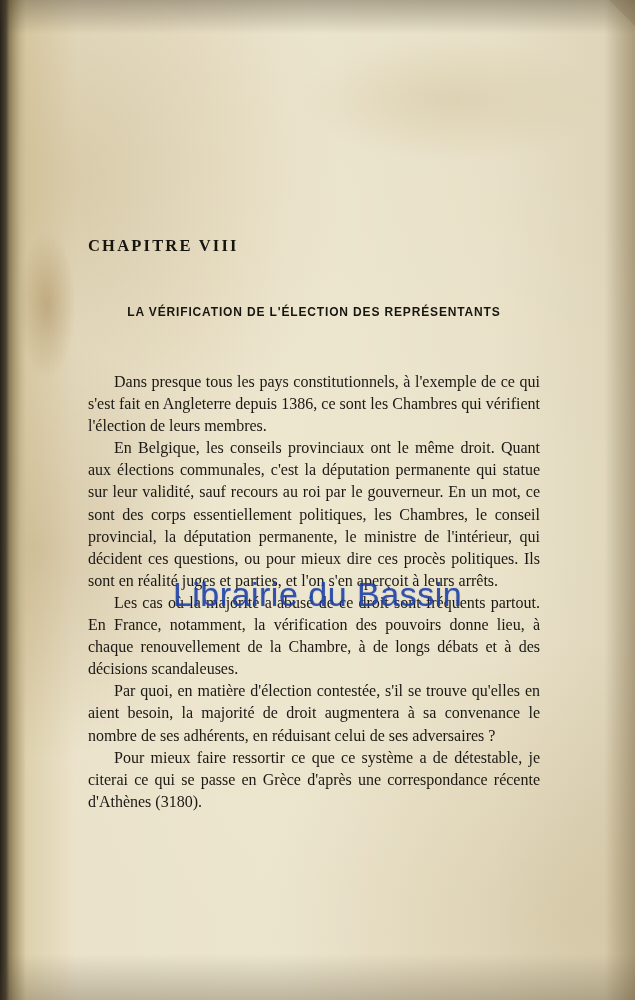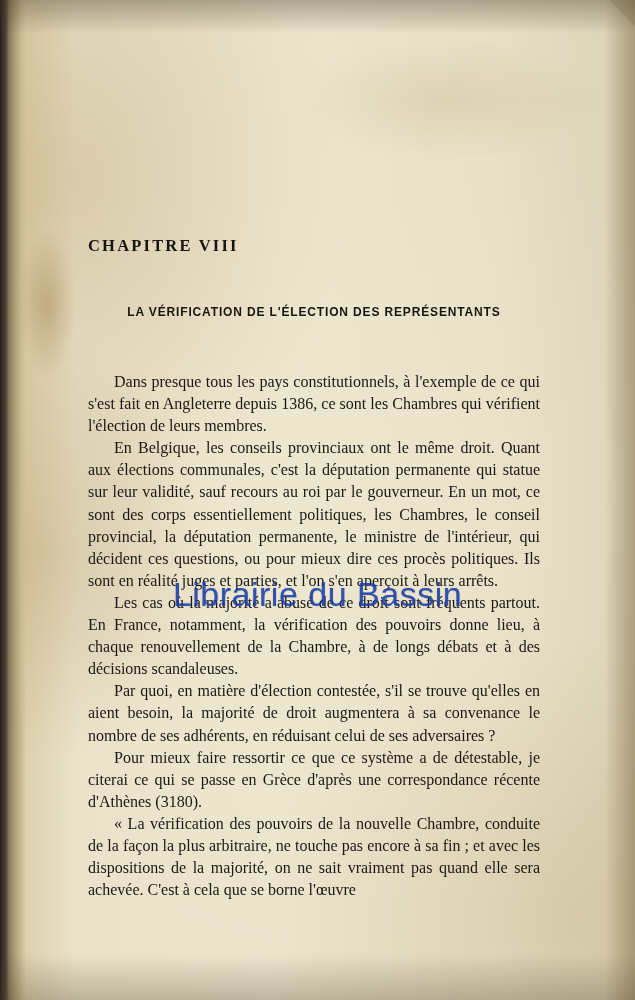--- a/index.html
+++ b/index.html
@@ -153,20 +153,19 @@
     <div class="chapter-head">CHAPITRE  VIII</div>
 
     <div class="chapter-title">LA VÉRIFICATION DE L'ÉLECTION DES REPRÉSENTANTS</div>
 
     <div class="body-text">
       <p>Dans presque tous les pays constitutionnels, à l'exemple de ce qui s'est fait en Angleterre depuis 1386, ce sont les Chambres qui vérifient l'élection de leurs membres.</p>
       <p>En Belgique, les conseils provinciaux ont le même droit. Quant aux élections communales, c'est la députation permanente qui statue sur leur validité, sauf recours au roi par le gouverneur. En un mot, ce sont des corps essentiellement politiques, les Chambres, le conseil provincial, la députation permanente, le ministre de l'intérieur, qui décident ces questions, ou pour mieux dire ces procès politiques. Ils sont en réalité juges et parties, et l'on s'en aperçoit à leurs arrêts.</p>
       <p>Les cas où la majorité a abusé de ce droit sont fréquents partout. En France, notamment, la vérification des pouvoirs donne lieu, à chaque renouvellement de la Chambre, à de longs débats et à des décisions scandaleuses.</p>
       <p>Par quoi, en matière d'élection contestée, s'il se trouve qu'elles en aient besoin, la majorité de droit augmentera à sa convenance le nombre de ses adhérents, en réduisant celui de ses adversaires ?</p>
       <p>Pour mieux faire ressortir ce que ce système a de détestable, je citerai ce qui se passe en Grèce d'après une correspondance récente d'Athènes (3180).</p>
-      <p>« La vérification des pouvoirs de la nouvelle Chambre, conduite de la façon la plus arbitraire, ne touche pas encore à sa fin ; et avec les dispositions de la majorité, on ne sait vraiment pas quand elle sera achevée. C'est à cela que se borne l'œuvre</p>
     </div>
 
   </div>
 
   <div class="watermark">Librairie du Bassin</div>
 
 </div>
 
 </body></html>

